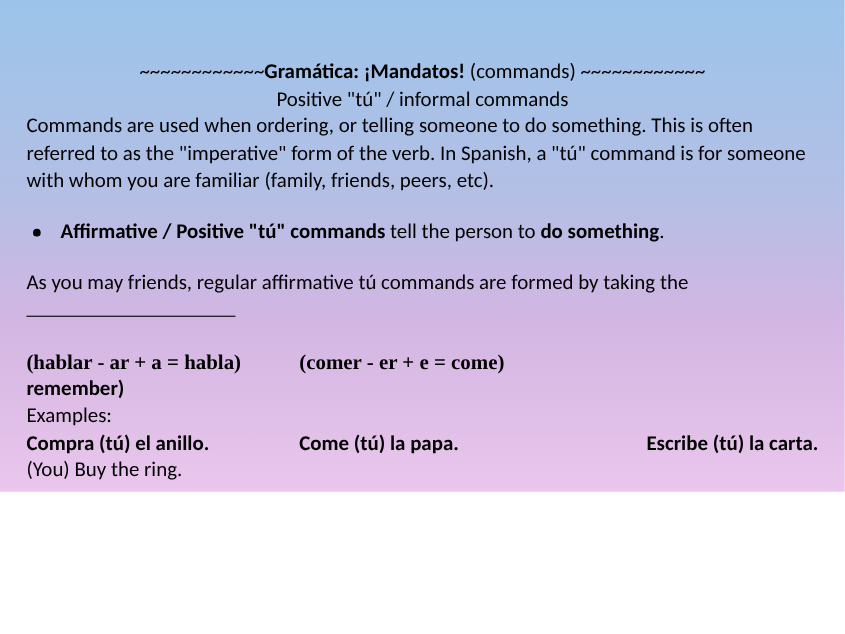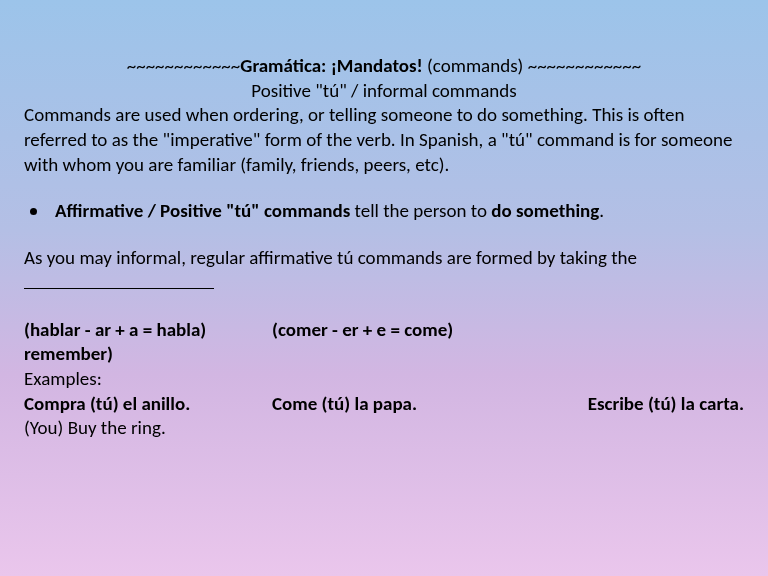--- a/index.html
+++ b/index.html
@@ -6,21 +6,21 @@
     margin: 0;
     padding: 0;
     width: 768px;
     height: 576px;
     overflow: hidden;
     font-family: Calibri, "Segoe UI", Arial, sans-serif;
   }
   .slide {
     box-sizing: border-box;
     width: 768px;
-    height: 576px;
+    height: 447px;
     background: linear-gradient(to bottom,
       #9cc4ea 0%,
       #b4bfe5 40%,
       #d2b6e2 65%,
       #eac6ec 100%);
     padding: 54px 24px 24px 24px;
     color: #000;
     font-size: 19px;
     line-height: 1.3;
   }
@@ -43,20 +43,21 @@
   .blank {
     display: inline-block;
     border-bottom: 1px solid #000;
     width: 190px;
     vertical-align: baseline;
     margin-right: 2px;
   }
   .conj-row {
     display: flex;
     margin-bottom: 0;
+    font-family: Liberation Serif, serif;
   }
   .col1 { flex: 0 0 248px; }
   .col2 { flex: 0 0 248px; }
   .col3 { flex: 1 1 auto; text-align: left; }
   .ex-row {
     display: flex;
     justify-content: space-between;
   }
   .ex1 { flex: 0 0 248px; }
   .ex2 { flex: 0 0 230px; }
@@ -83,21 +84,21 @@
   <div class="para">Commands are used when ordering, or telling someone to do something. This is often referred to as the "imperative" form of the verb. In Spanish, a "tú" command is for someone with whom you are familiar (family, friends, peers, etc).</div>
 
   <div class="bullet-row">
     <div class="bullet-dot"></div>
     <div>
       <span class="bold">Affirmative / Positive "tú" commands</span><span> tell the person to </span><span class="bold">do something</span><span>.</span>
     </div>
   </div>
 
   <div class="para">
-    <span>As you may informal, regular affirmative tú commands are formed by taking the </span><br>
+    <span>As you may friends, regular affirmative tú commands are formed by taking the </span><br>
     <span class="blank"></span>
   </div>
 
   <div class="conj-row bold">
     <div class="col1">(hablar - ar + a = habla)</div>
     <div class="col2">(comer - er + e = come)</div>
   </div>
   <div class="bold">remember)</div>
 
   <div>Examples:</div>

